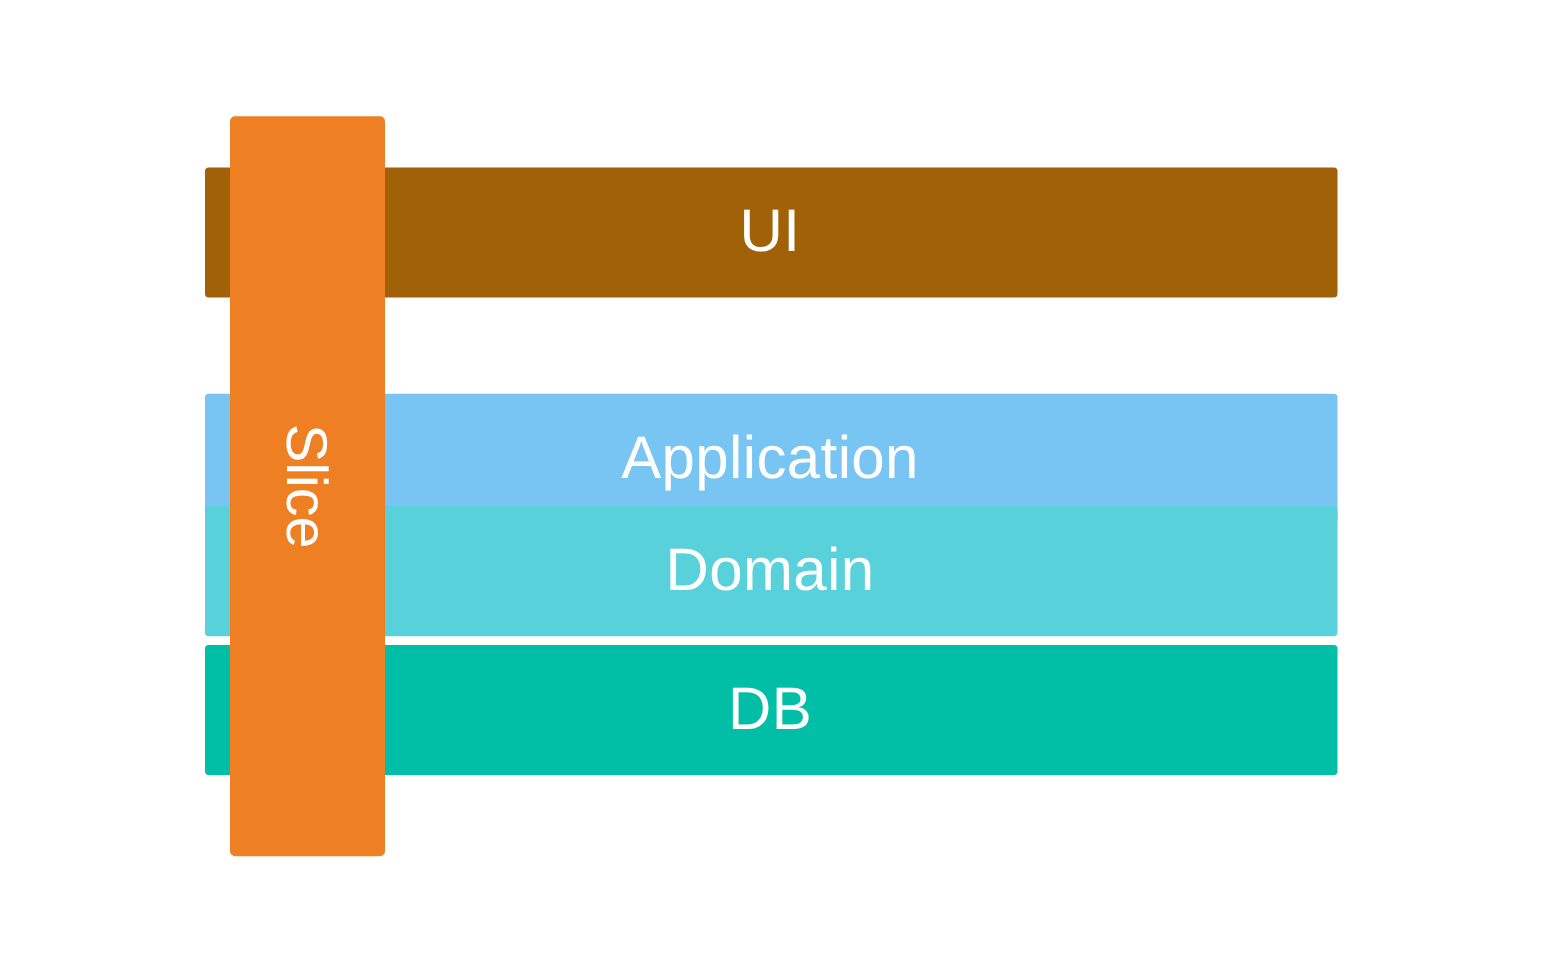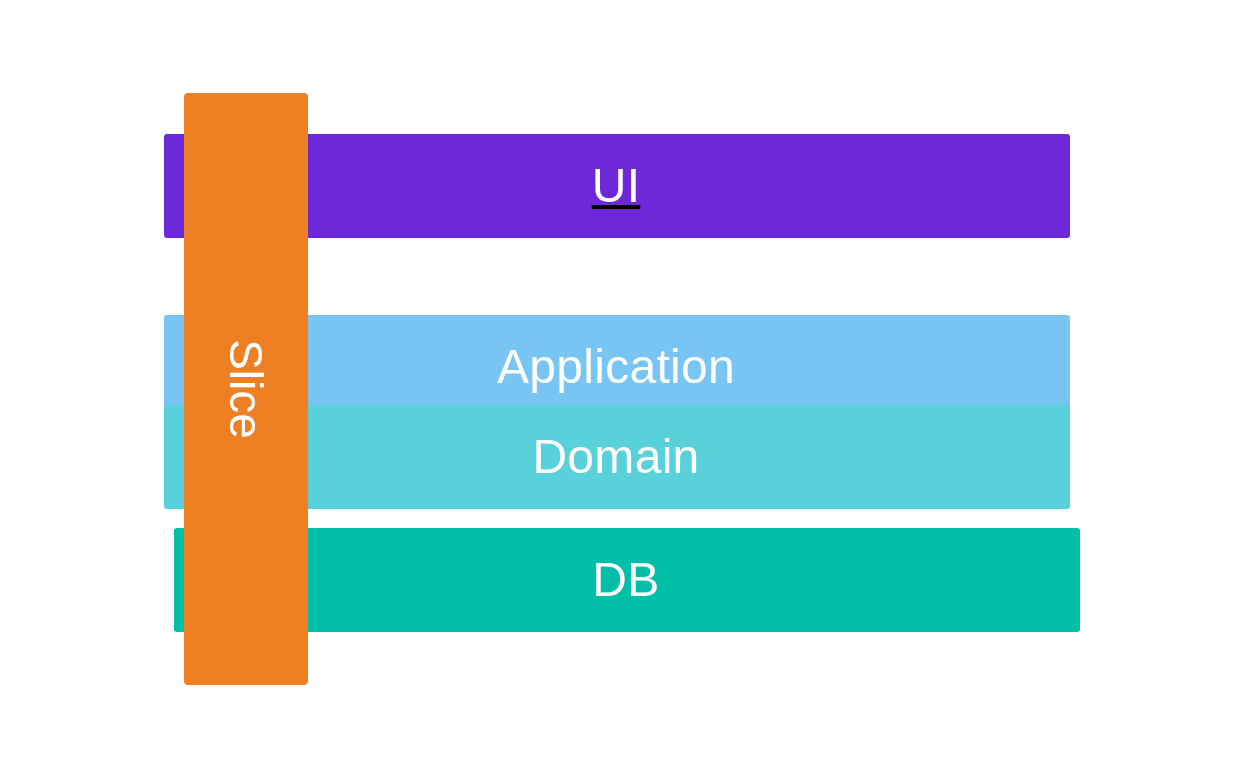--- a/index.html
+++ b/index.html
@@ -34,24 +34,24 @@
     color: #ffffff;
     font-size: 48px;
     font-weight: 400;
     letter-spacing: 0.3px;
     line-height: 1;
     font-family: "Liberation Sans", sans-serif;
     white-space: nowrap;
     
     transform: translateX(-1px);
   }
-  #bar-ui      { top: 134px; background: #6d28d9; text-decoration: underline; }
+  #bar-ui      { top: 134px; background: #a16207; }
   #bar-app     { top: 271px; background: #78C4F3; margin-top: 44px; }
   #bar-domain  { top: 405px; background: #58D1DA; }
-  #bar-db      { top: 528px; background: #01BFA6; margin-left: 10px; }
+  #bar-db      { top: 516px; background: #01BFA6; }
 
   #slice-bar {
     position: absolute;
     left: 184px;
     top: 93px;
     width: 124px;
     height: 592px;
     background: #EE8023;
     border-radius: 4px;
     display: flex;

